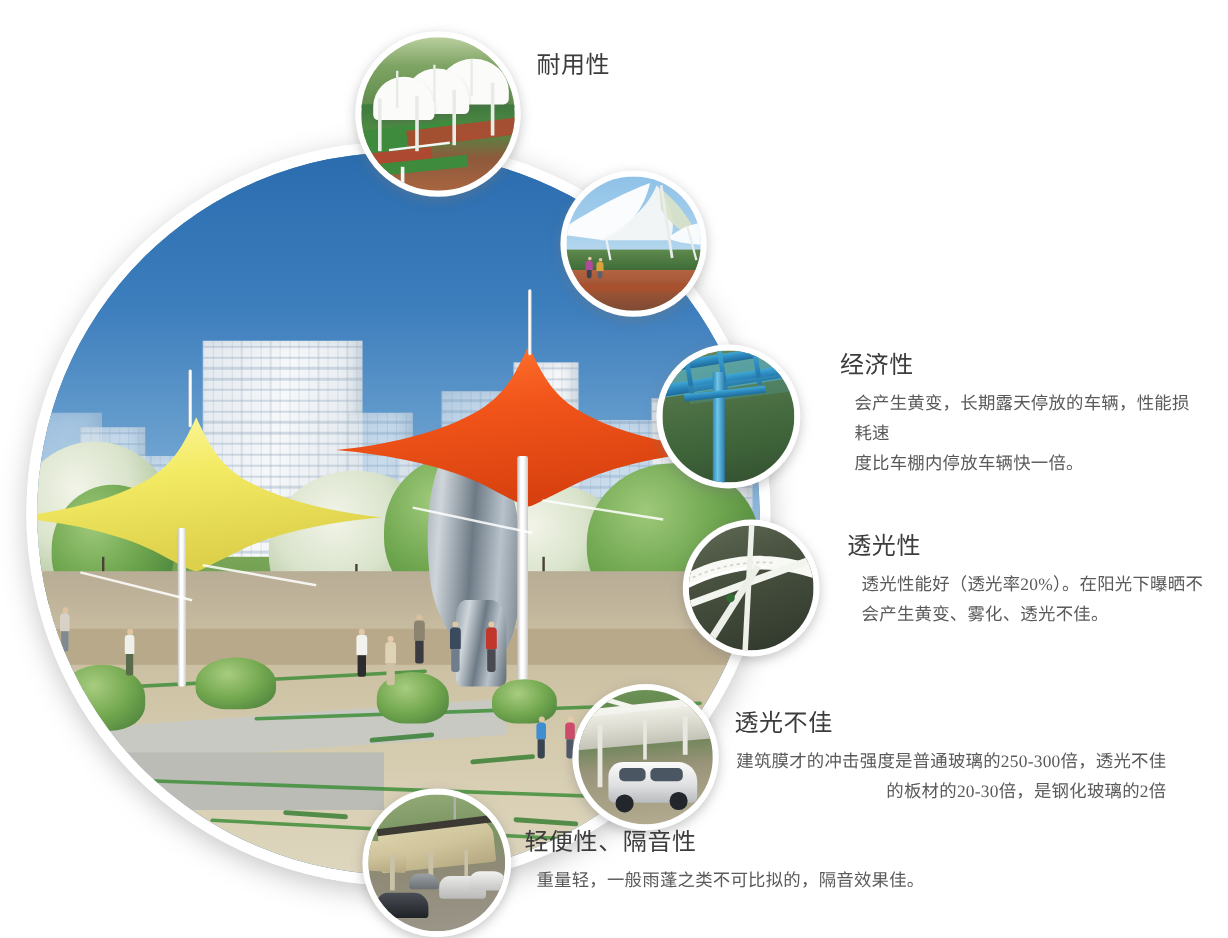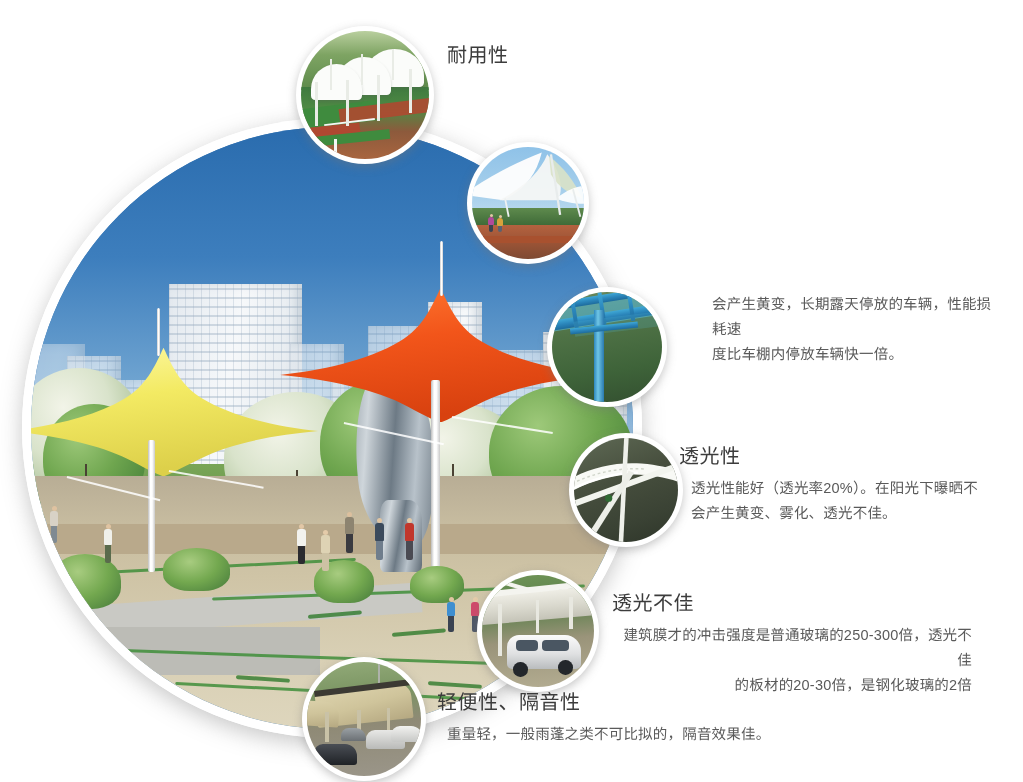--- a/index.html
+++ b/index.html
@@ -251,42 +251,42 @@
   .t6-bg { position:absolute; inset:0;
     background: linear-gradient(175deg,#93ab79 0%, #7b9563 28%, #8f8a76 55%, #9b968a 100%); }
   .t6-roof { position:absolute; background: linear-gradient(170deg,#ddd3ad 0%, #cfc49b 50%, #b5a881 100%);
     border-radius: 4px 14px 2px 2px; }
   .t6-edge { position:absolute; background:#3c3a33; }
   .t6-post { position:absolute; background:#c9c2a7; }
   .t6-car { position:absolute; border-radius: 9px 12px 3px 3px; }
   .t6-pole { position:absolute; background:#aeb2ab; }
 
   
-  .block { position: absolute; }
+  .block { position: absolute; font-family: Liberation Serif, serif; }
   .block .h {
     color: #3c3c3c;
     font-size: 20px;
     line-height: 26px;
     letter-spacing: .5px;
     margin: 0 0 7px 0;
     font-weight: normal;
   }
   .block .p {
     color: #5a5a5a;
     font-size: 14.5px;
     line-height: 25px;
     letter-spacing: .2px;
     margin: 0;
     white-space: pre-line;
   }
 
   .b1 { left: 447px; top: 42px;  width: 530px; }
   .b2 { left: 611px; top: 150px; width: 392px; }
   .b3 { left: 700px; top: 292px; width: 300px; }
-  .b4 { left: 679px; top: 443px; width: 300px; }
+  .b4 { left: 706px; top: 443px; width: 300px; }
   .b5 { left: 612px; top: 590px; width: 360px; }
   .b6 { left: 437px; top: 689px; width: 370px; }
 
   .b1 .p, .b2 .p, .b3 .p, .b4 .p, .b5 .p { text-align: right; }
   .b6 .p { text-align: left; padding-left: 10px; }
   .b3 .p, .b4 .p { text-align: left; padding-left: 12px; }
 </style>
 </head>
 <body>
 
@@ -550,20 +550,21 @@
       <div class="t6-car" style="left:30%; top:58%; width:22%; height:11%; background:linear-gradient(180deg,#9aa0a4,#6b7074);"></div>
     </div>
   </div>
 
   <div class="block b1">
     <div class="h">耐用性</div>
   </div>
 
 
   <div class="block b3">
+    <div class="h">经济性</div>
     <div class="p">会产生黄变，长期露天停放的车辆，性能损耗速
 度比车棚内停放车辆快一倍。</div>
   </div>
 
   <div class="block b4">
     <div class="h">透光性</div>
     <div class="p">透光性能好（透光率20%）。在阳光下曝晒不
 会产生黄变、雾化、透光不佳。</div>
   </div>
 

